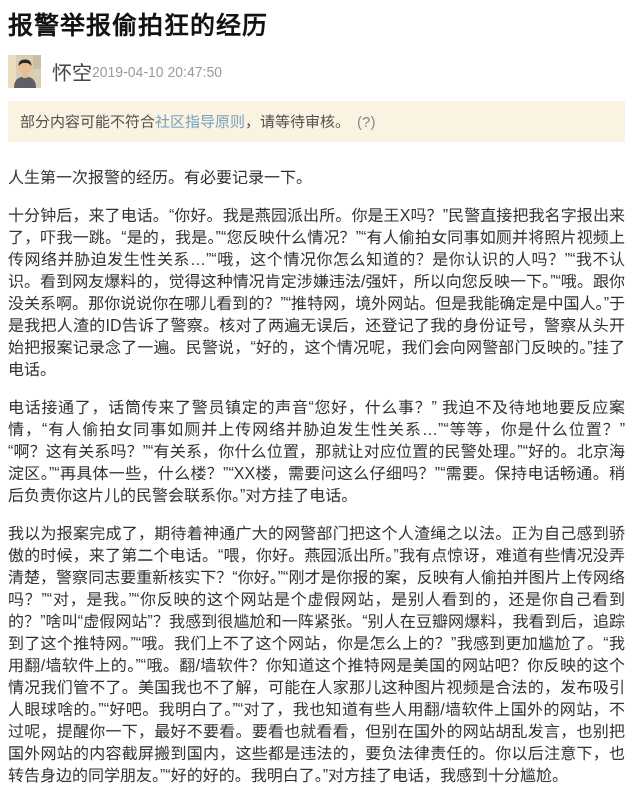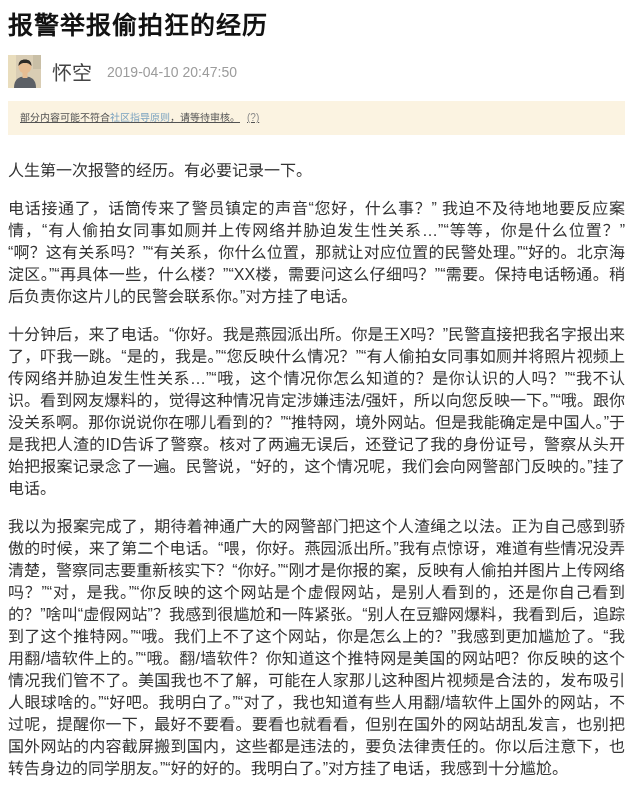--- a/index.html
+++ b/index.html
@@ -34,30 +34,28 @@
   .avatar svg { display: block; }
   .username {
     font-size: 20px;
     color: #444444;
     margin-left: 11px;
     cursor: pointer;
   }
   .timestamp {
     font-size: 14px;
     color: #9c9c9c;
-    margin-left: 15px;
   }
   .notice {
     background: #fbf3e1;
     padding: 10px 12px;
-    font-size: 10px;
+    font-size: 15px;
     color: #525252;
     line-height: 1.4;
     margin: 0 0 25px 0;
-    text-decoration: underline;
   }
   .notice .notice-link {
     color: #7ba3c0;
     text-decoration: none;
     cursor: pointer;
   }
   .notice .notice-help {
     color: #8a8a8a;
     text-decoration: none;
     margin-left: 7px;
@@ -102,21 +100,21 @@
   </div>
 
   <div class="notice">
     <span>部分内容可能不符合</span><a class="notice-link">社区指导原则</a><span>，请等待审核。</span><a class="notice-help">(?)</a>
   </div>
 
   <div class="post-body">
     <p>人生第一次报警的经历。有必要记录一下。</p>
 
 
+    <p>十分钟后，来了电话。“你好。我是燕园派出所。你是王X吗？”民警直接把我名字报出来了，吓我一跳。“是的，我是。”“您反映什么情况？”“有人偷拍女同事如厕并将照片视频上传网络并胁迫发生性关系…”“哦，这个情况你怎么知道的？是你认识的人吗？”“我不认识。看到网友爆料的，觉得这种情况肯定涉嫌违法/强奸，所以向您反映一下。”“哦。跟你没关系啊。那你说说你在哪儿看到的？”“推特网，境外网站。但是我能确定是中国人。”于是我把人渣的ID告诉了警察。核对了两遍无误后，还登记了我的身份证号，警察从头开始把报案记录念了一遍。民警说，“好的，这个情况呢，我们会向网警部门反映的。”挂了电话。</p>
+
     <p>电话接通了，话筒传来了警员镇定的声音“您好，什么事？” 我迫不及待地地要反应案情，“有人偷拍女同事如厕并上传网络并胁迫发生性关系…”“等等，你是什么位置？”“啊？这有关系吗？”“有关系，你什么位置，那就让对应位置的民警处理。”“好的。北京海淀区。”“再具体一些，什么楼？”“XX楼，需要问这么仔细吗？”“需要。保持电话畅通。稍后负责你这片儿的民警会联系你。”对方挂了电话。</p>
-
-    <p>十分钟后，来了电话。“你好。我是燕园派出所。你是王X吗？”民警直接把我名字报出来了，吓我一跳。“是的，我是。”“您反映什么情况？”“有人偷拍女同事如厕并将照片视频上传网络并胁迫发生性关系…”“哦，这个情况你怎么知道的？是你认识的人吗？”“我不认识。看到网友爆料的，觉得这种情况肯定涉嫌违法/强奸，所以向您反映一下。”“哦。跟你没关系啊。那你说说你在哪儿看到的？”“推特网，境外网站。但是我能确定是中国人。”于是我把人渣的ID告诉了警察。核对了两遍无误后，还登记了我的身份证号，警察从头开始把报案记录念了一遍。民警说，“好的，这个情况呢，我们会向网警部门反映的。”挂了电话。</p>
 
     <p>我以为报案完成了，期待着神通广大的网警部门把这个人渣绳之以法。正为自己感到骄傲的时候，来了第二个电话。“喂，你好。燕园派出所。”我有点惊讶，难道有些情况没弄清楚，警察同志要重新核实下？“你好。”“刚才是你报的案，反映有人偷拍并图片上传网络吗？”“对，是我。”“你反映的这个网站是个虚假网站，是别人看到的，还是你自己看到的？”啥叫“虚假网站”？我感到很尴尬和一阵紧张。“别人在豆瓣网爆料，我看到后，追踪到了这个推特网。”“哦。我们上不了这个网站，你是怎么上的？”我感到更加尴尬了。“我用翻/墙软件上的。”“哦。翻/墙软件？你知道这个推特网是美国的网站吧？你反映的这个情况我们管不了。美国我也不了解，可能在人家那儿这种图片视频是合法的，发布吸引人眼球啥的。”“好吧。我明白了。”“对了，我也知道有些人用翻/墙软件上国外的网站，不过呢，提醒你一下，最好不要看。要看也就看看，但别在国外的网站胡乱发言，也别把国外网站的内容截屏搬到国内，这些都是违法的，要负法律责任的。你以后注意下，也转告身边的同学朋友。”“好的好的。我明白了。”对方挂了电话，我感到十分尴尬。</p>
 
   </div>
 
 </div>
 
 </body></html>

